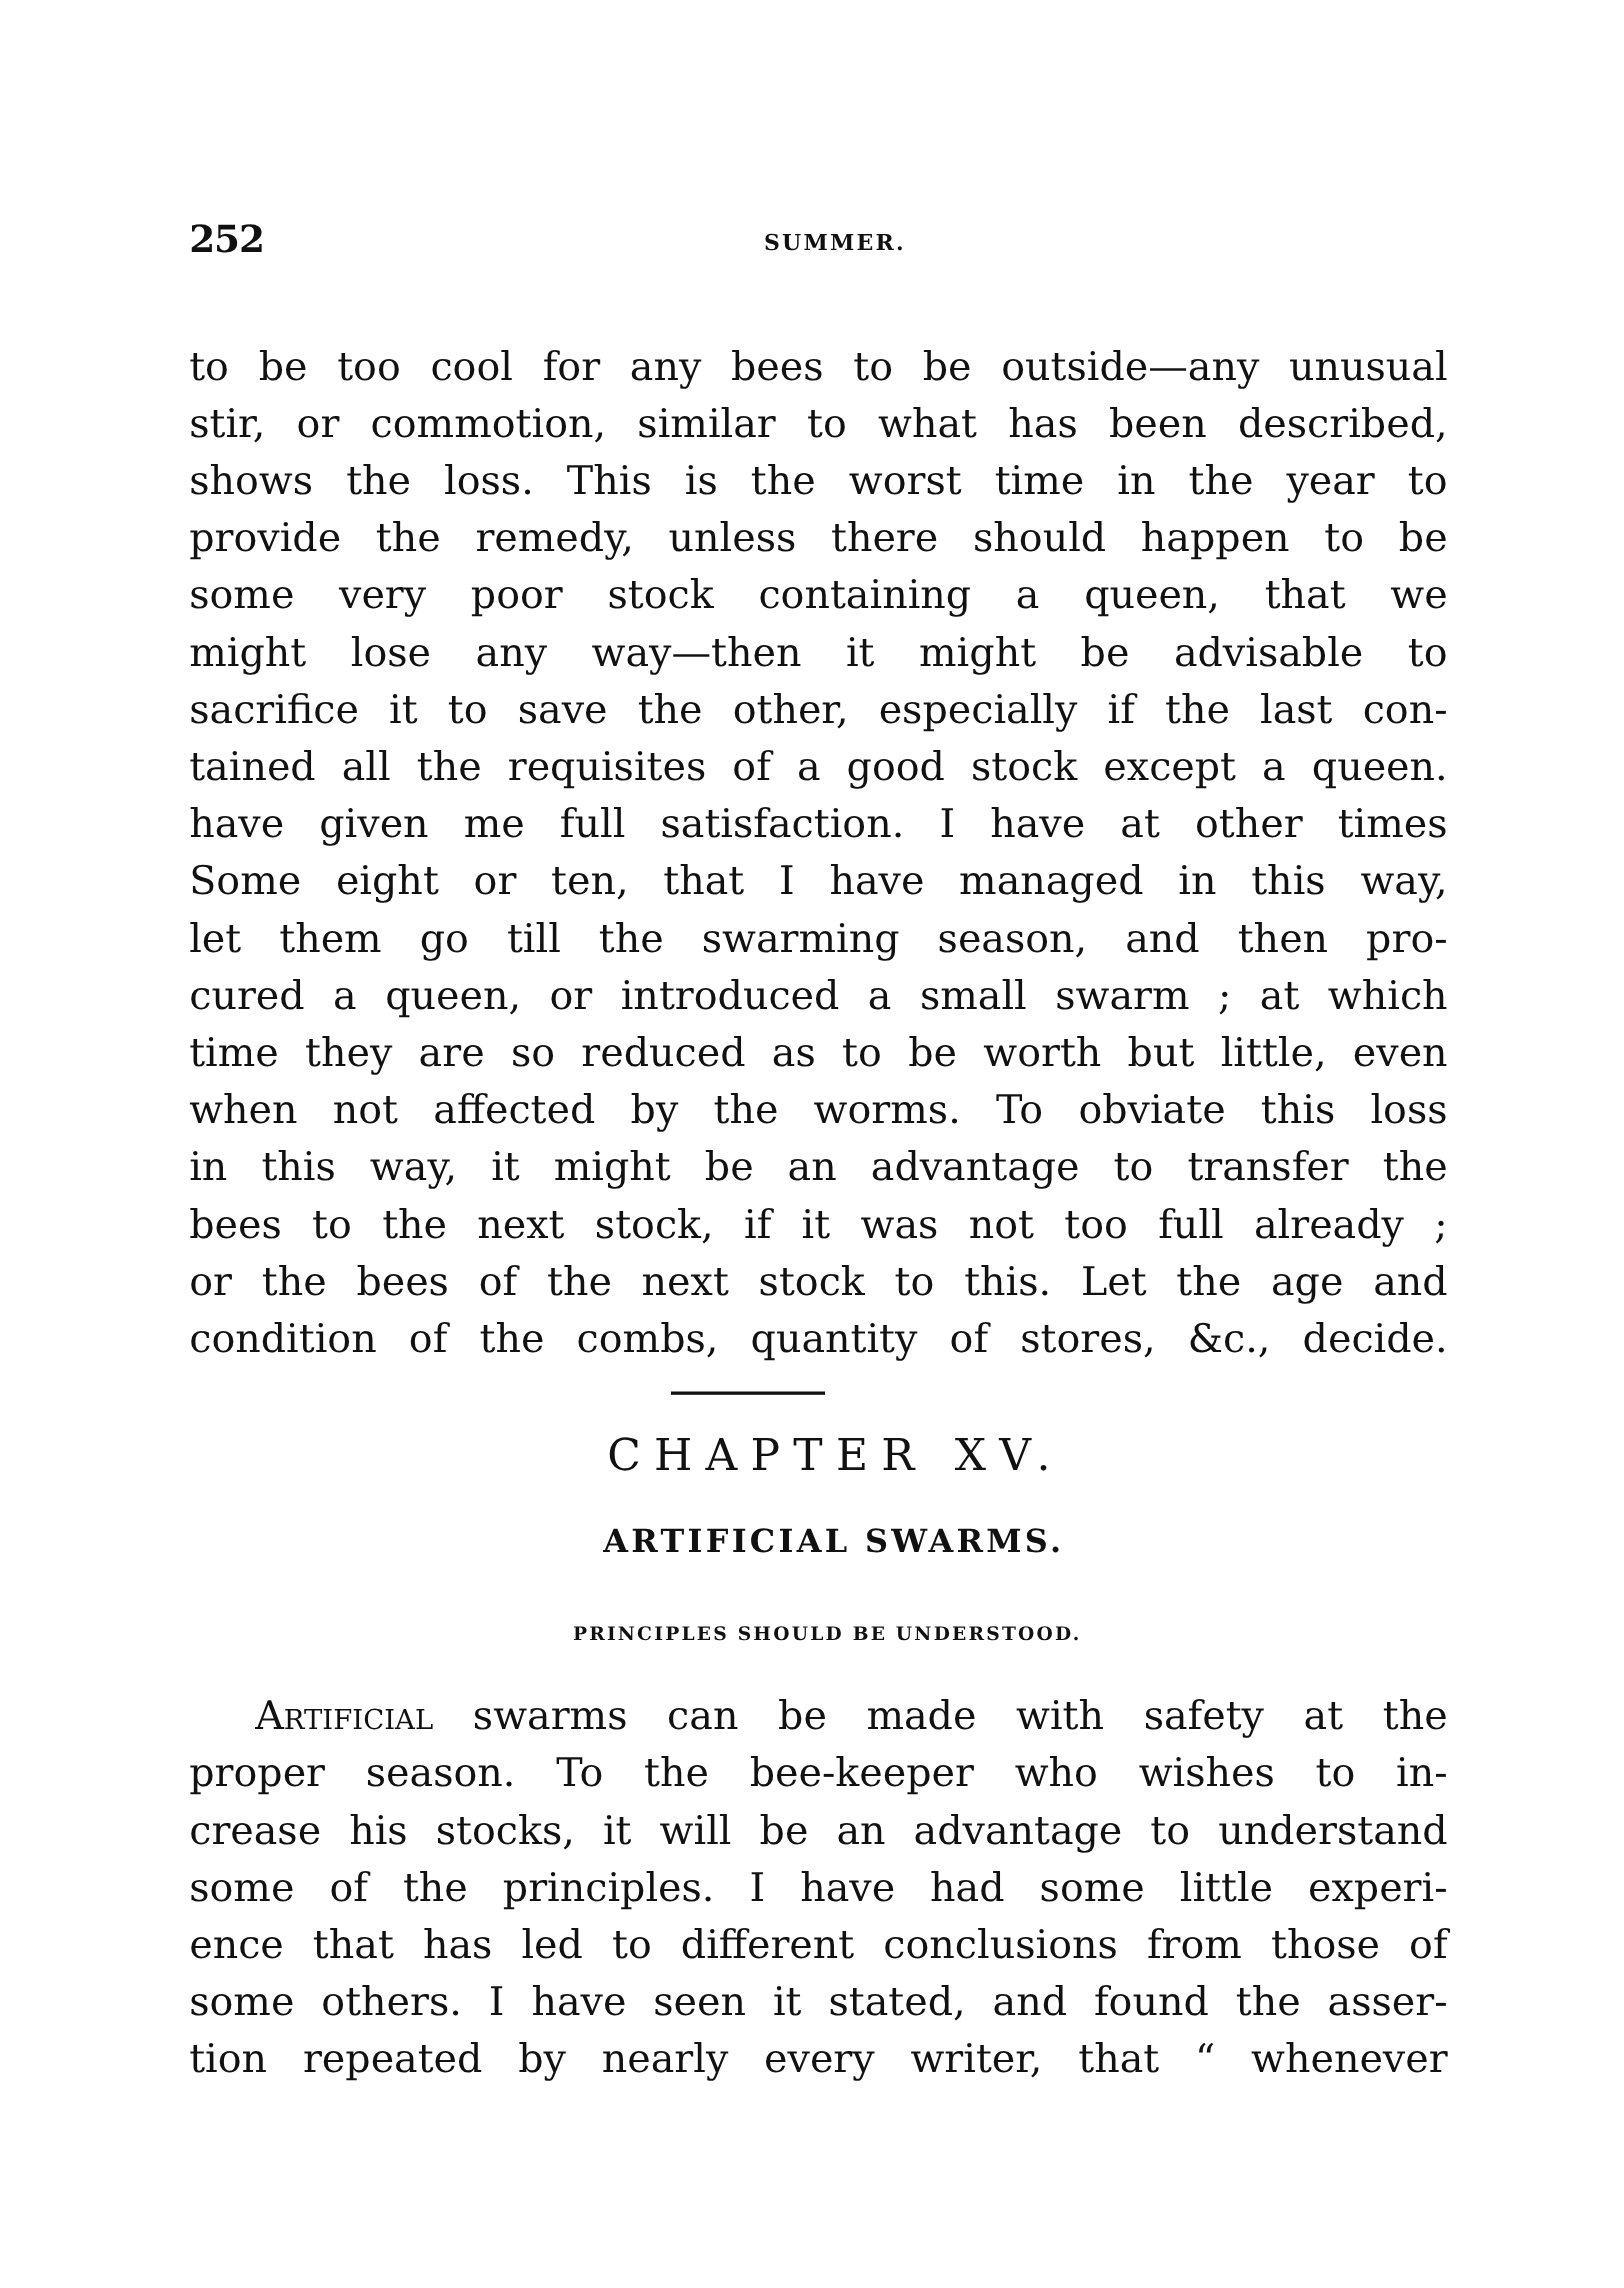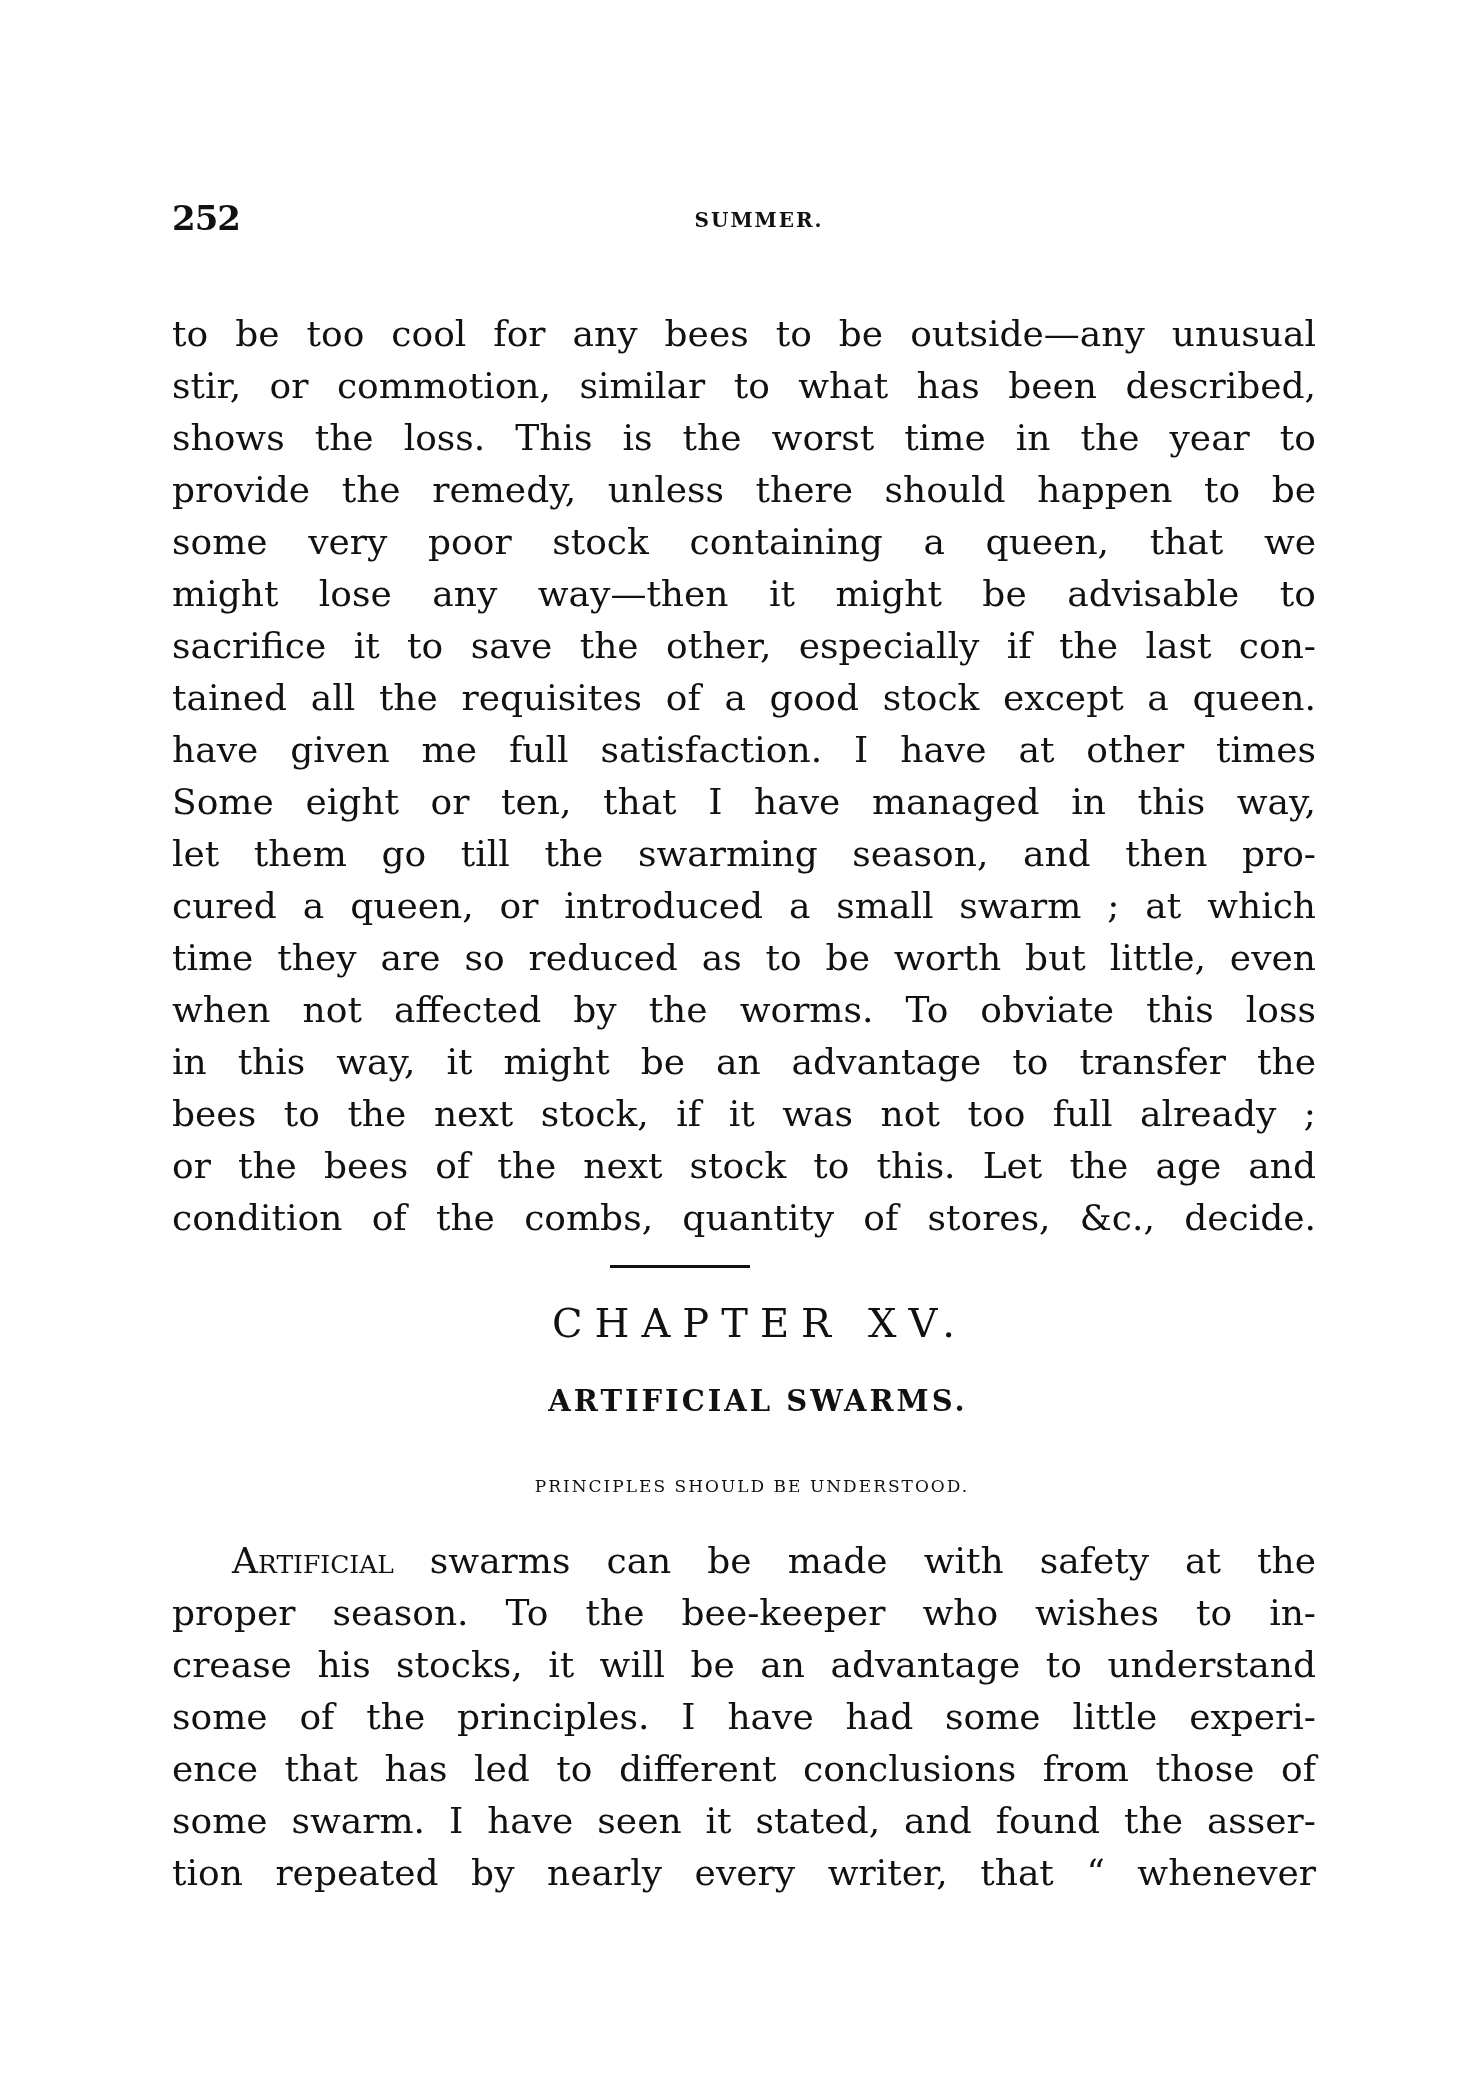--- a/index.html
+++ b/index.html
@@ -13,21 +13,21 @@
     .body-text { position: absolute; left: 172px; width: 1144px; font-size: 36px; line-height: 52px; }
     .para1 { top: 260px; margin-top: 48px; }
     .line { display: block; text-align: justify; text-align-last: justify; white-space: nowrap; height: 52px; }
     .line span.inner { display: inline-block; width: 100%; text-align: justify; text-align-last: justify; }
     .rule { position: absolute; left: 610px; top: 1265px; width: 140px; height: 0; border-top: 3px solid #111; }
     .chapter-title { position: absolute; left: 0; right: 0; top: 1300px; text-align: center;
                      font-size: 40px; letter-spacing: 12px; padding-left: 43px; }
     .chapter-subtitle { position: absolute; left: 0; right: 0; top: 1384px; text-align: center;
                         font-size: 29px; font-weight: bold; letter-spacing: 3px; padding-left: 40px; }
     .section-title { position: absolute; left: 0; right: 0; top: 1476px; text-align: center;
-                     font-size: 17px; font-weight: normal; letter-spacing: 2px; padding-left: 28px; }
+                     font-size: 17px; font-weight: bold; letter-spacing: 2px; padding-left: 28px; }
     .para2 { top: 1535px; }
     .smallcaps { font-variant: small-caps; }
   </style>
 </head>
 <body>
 
 <div class="page">
 
   <div class="running-head">
     <span class="page-number">252</span>
@@ -60,17 +60,17 @@
   <div class="chapter-title">CHAPTER XV.</div>
   <div class="chapter-subtitle">ARTIFICIAL SWARMS.</div>
   <div class="section-title">PRINCIPLES SHOULD BE UNDERSTOOD.</div>
 
   <div class="body-text para2">
     <span class="line"><span class="inner" style="padding-left:60px; width:calc(100% - 60px);"><span class="smallcaps">Artificial</span><span> swarms can be made with safety at the</span></span></span>
     <span class="line"><span class="inner">proper season.  To the bee-keeper who wishes to in-</span></span>
     <span class="line"><span class="inner">crease his stocks, it will be an advantage to understand</span></span>
     <span class="line"><span class="inner">some of the principles.  I have had some little experi-</span></span>
     <span class="line"><span class="inner">ence that has led to different conclusions from those of</span></span>
-    <span class="line"><span class="inner">some swarm.  I have seen it stated, and found the asser-</span></span>
+    <span class="line"><span class="inner">some others.  I have seen it stated, and found the asser-</span></span>
     <span class="line"><span class="inner">tion repeated by nearly every writer, that “ whenever</span></span>
   </div>
 
 </div>
 
 </body></html>

